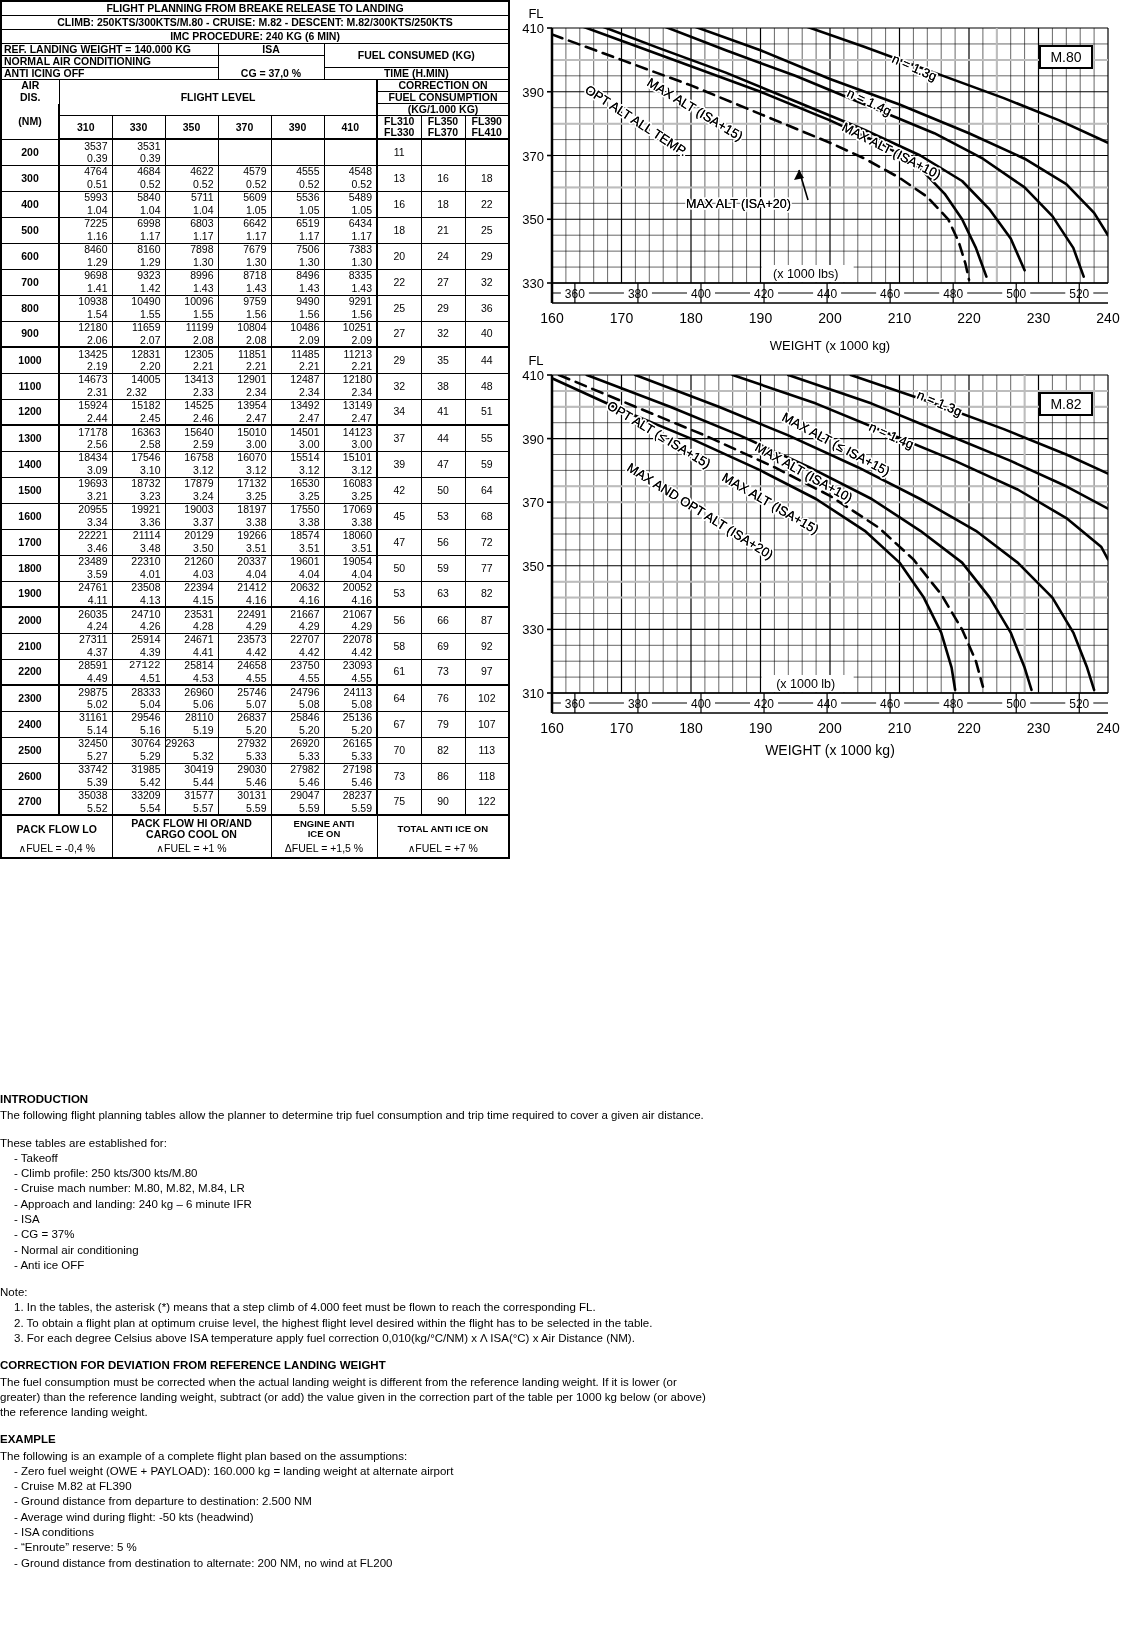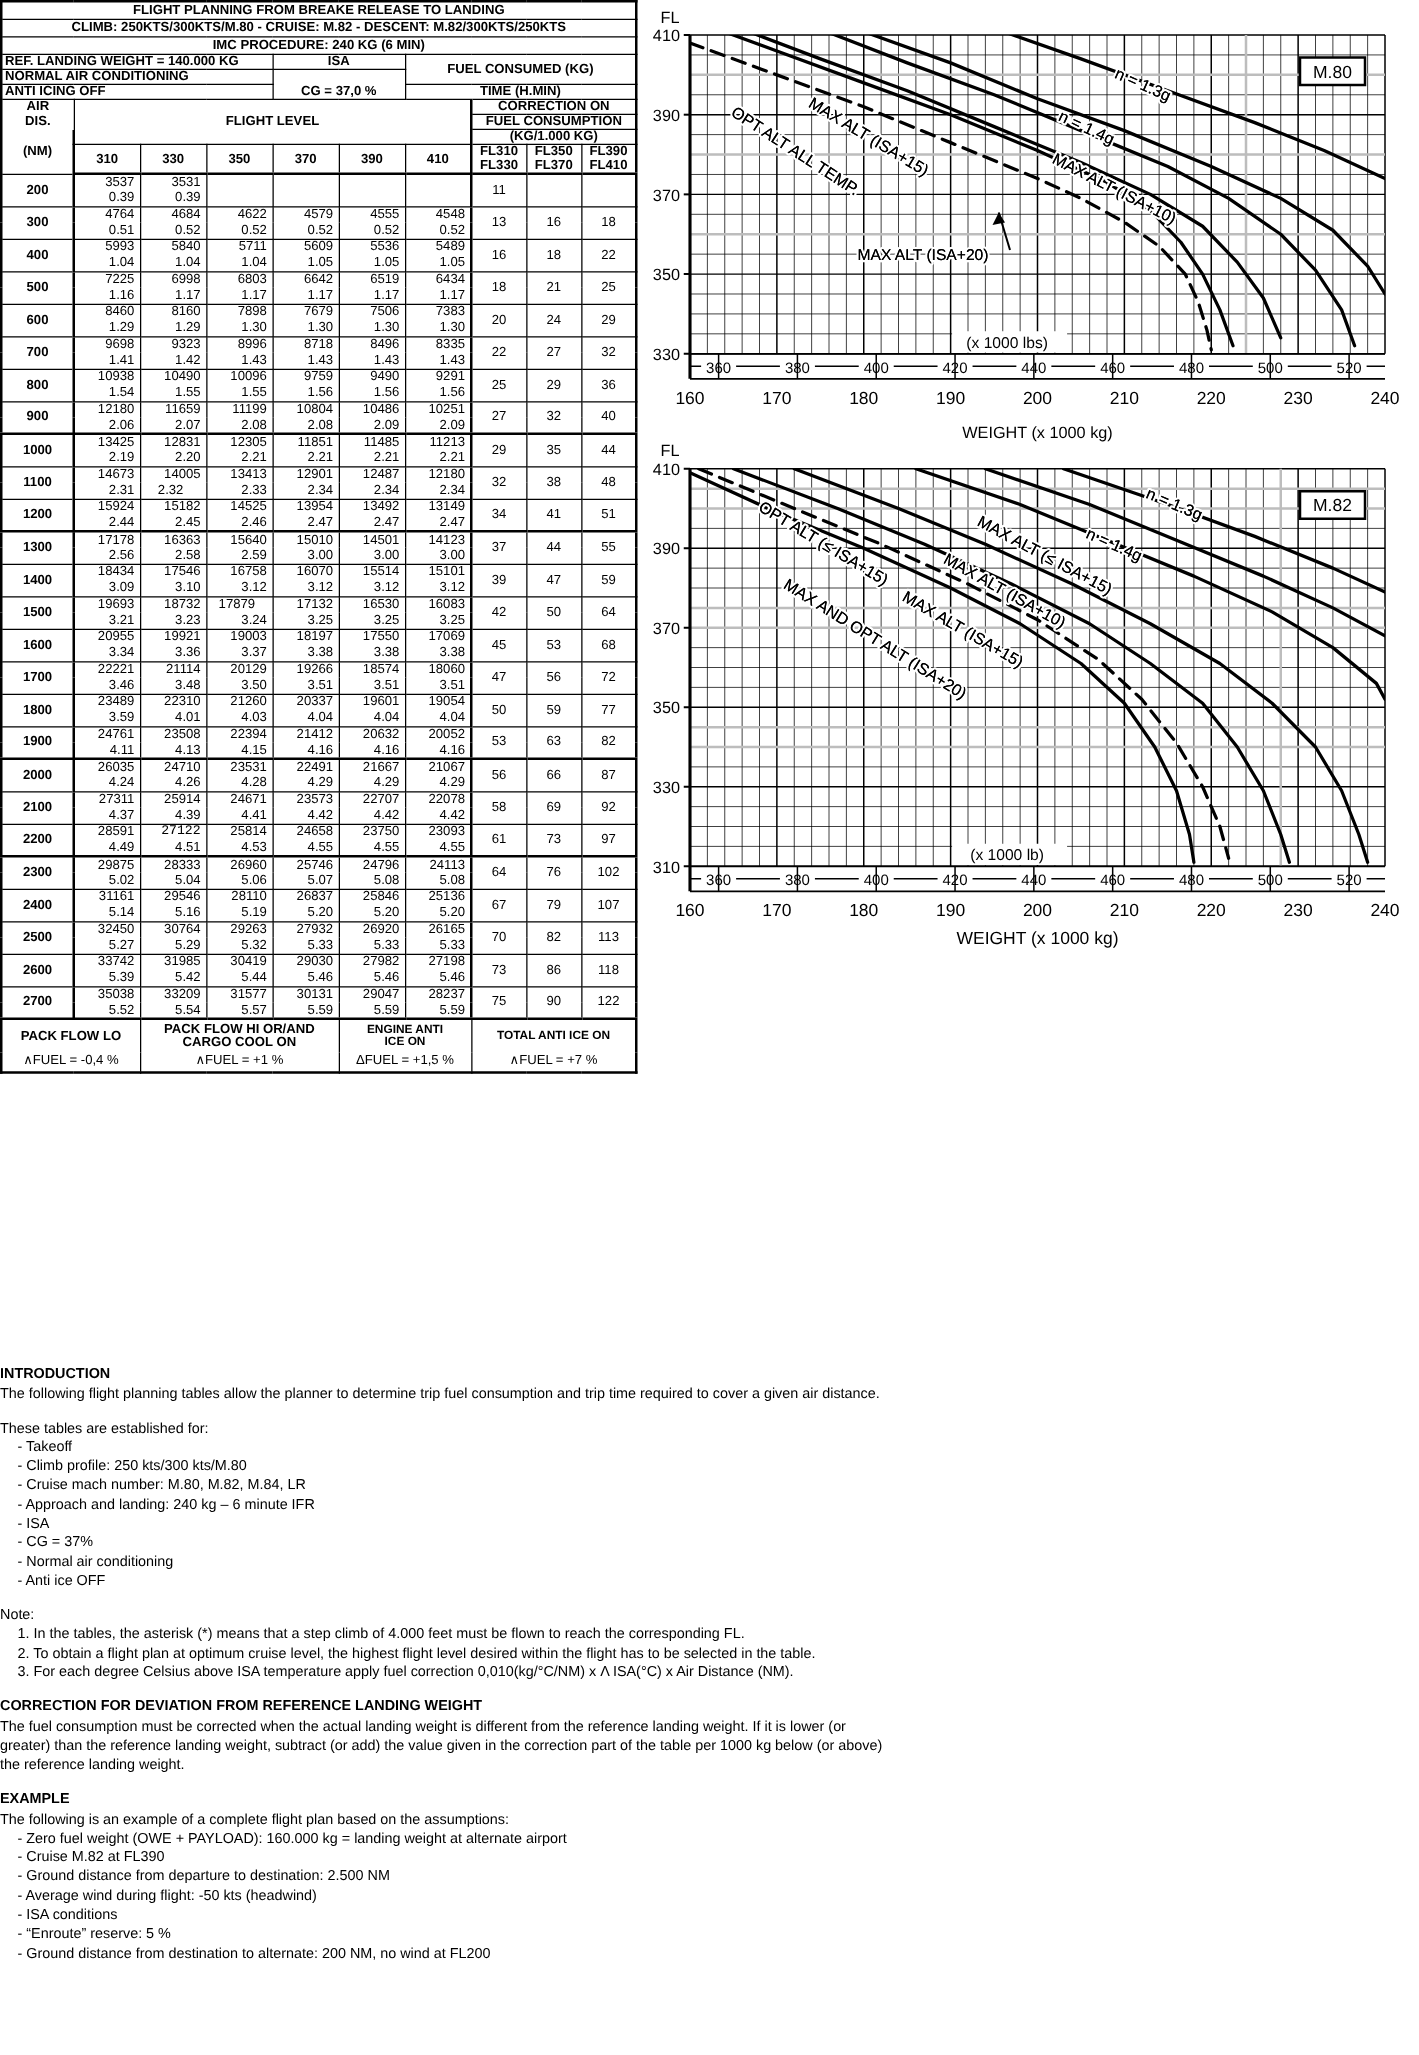--- a/index.html
+++ b/index.html
@@ -402,21 +402,21 @@
             <td class="timecell" style="text-align: right; padding-right: 4px;">3.10</td>
             <td class="timecell" style="text-align: right; padding-right: 4px;">3.12</td>
             <td class="timecell" style="text-align: right; padding-right: 4px;">3.12</td>
             <td class="timecell" style="text-align: right; padding-right: 4px;">3.12</td>
             <td class="timecell" style="text-align: right; padding-right: 4px; border-right: 2px solid rgb(0, 0, 0);">3.12</td>
           </tr>
           <tr>
             <td class="rowlabel" rowspan="2">1500</td>
             <td class="fuelcell" style="text-align: right; padding-right: 4px;">19693</td>
             <td class="fuelcell" style="text-align: right; padding-right: 4px;">18732</td>
-            <td class="fuelcell" style="padding-right: 4px;">17879</td>
+            <td class="fuelcell" style="text-align: right; padding-right: 4px;">17879</td>
             <td class="fuelcell" style="text-align: right; padding-right: 4px;">17132</td>
             <td class="fuelcell" style="text-align: right; padding-right: 4px;">16530</td>
             <td class="fuelcell" style="text-align: right; padding-right: 4px; border-right: 2px solid rgb(0, 0, 0);">16083</td>
             <td class="corrcell" rowspan="2">42</td>
             <td class="corrcell" rowspan="2">50</td>
             <td class="corrcell" rowspan="2">64</td>
           </tr>
           <tr>
             <td class="timecell" style="text-align: right; padding-right: 4px;">3.21</td>
             <td class="timecell" style="text-align: right; padding-right: 4px;">3.23</td>
@@ -602,21 +602,21 @@
             <td class="timecell" style="text-align: right; padding-right: 4px;">5.16</td>
             <td class="timecell" style="text-align: right; padding-right: 4px;">5.19</td>
             <td class="timecell" style="text-align: right; padding-right: 4px;">5.20</td>
             <td class="timecell" style="text-align: right; padding-right: 4px;">5.20</td>
             <td class="timecell" style="text-align: right; padding-right: 4px; border-right: 2px solid rgb(0, 0, 0);">5.20</td>
           </tr>
           <tr>
             <td class="rowlabel" rowspan="2">2500</td>
             <td class="fuelcell" style="text-align: right; padding-right: 4px;">32450</td>
             <td class="fuelcell" style="text-align: right; padding-right: 4px;">30764</td>
-            <td class="fuelcell" style="text-align: right; padding-right: 4px;">29263</td>
+            <td class="fuelcell" style="text-align: left; padding-right: 4px;">29263</td>
             <td class="fuelcell" style="text-align: right; padding-right: 4px;">27932</td>
             <td class="fuelcell" style="text-align: right; padding-right: 4px;">26920</td>
             <td class="fuelcell" style="text-align: right; padding-right: 4px; border-right: 2px solid rgb(0, 0, 0); margin-top: 40px;">26165</td>
             <td class="corrcell" rowspan="2">70</td>
             <td class="corrcell" rowspan="2">82</td>
             <td class="corrcell" rowspan="2">113</td>
           </tr>
           <tr>
             <td class="timecell" style="text-align: right; padding-right: 4px;">5.27</td>
             <td class="timecell" style="text-align: right; padding-right: 4px;">5.29</td>

